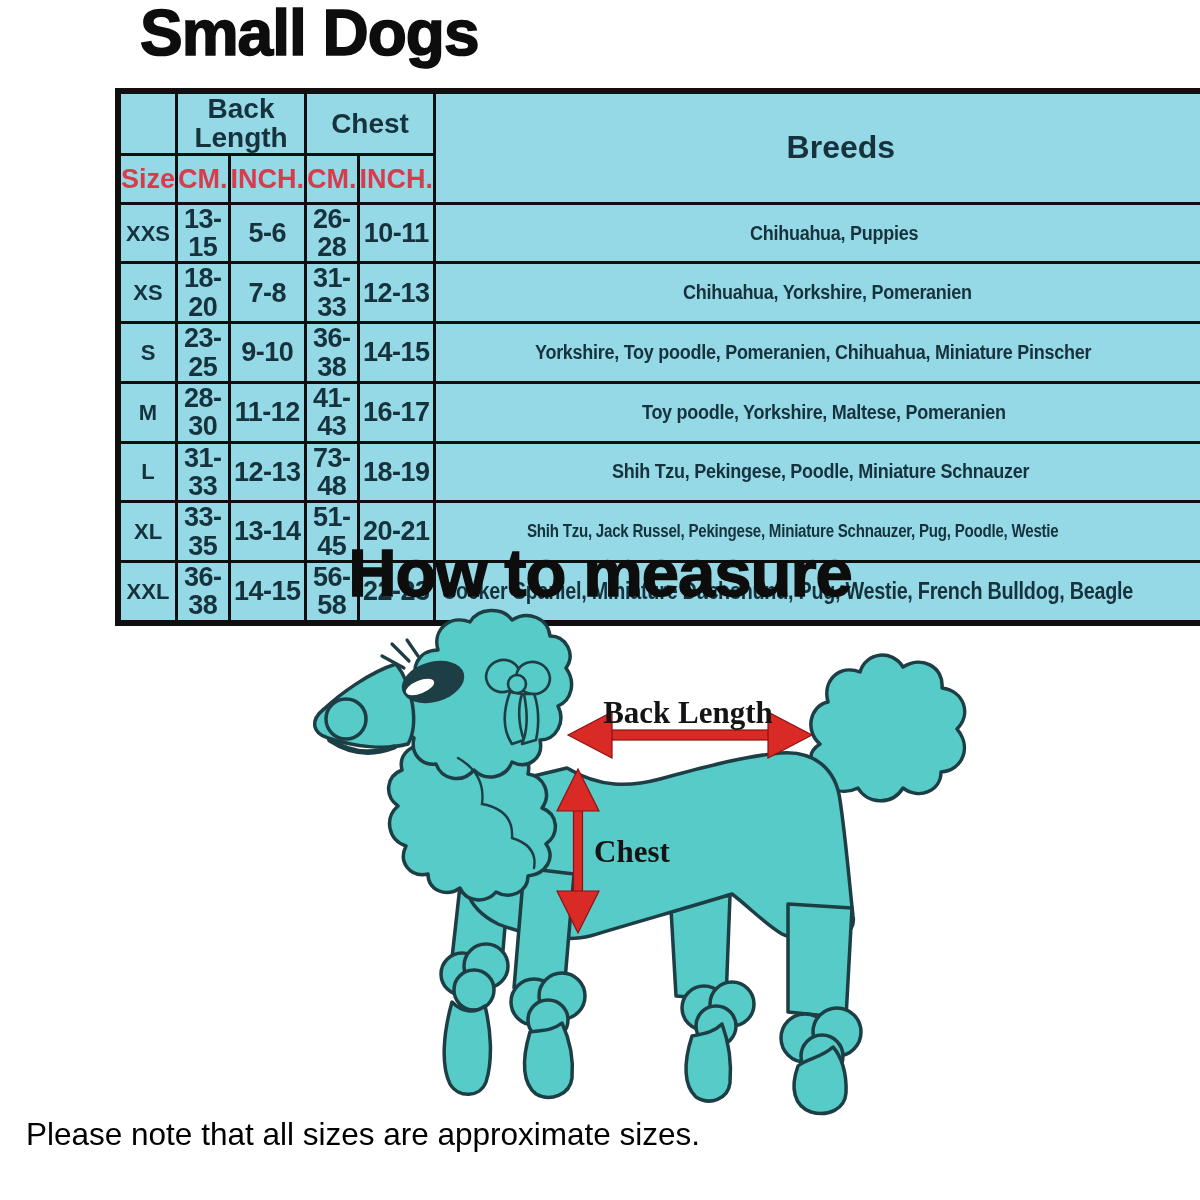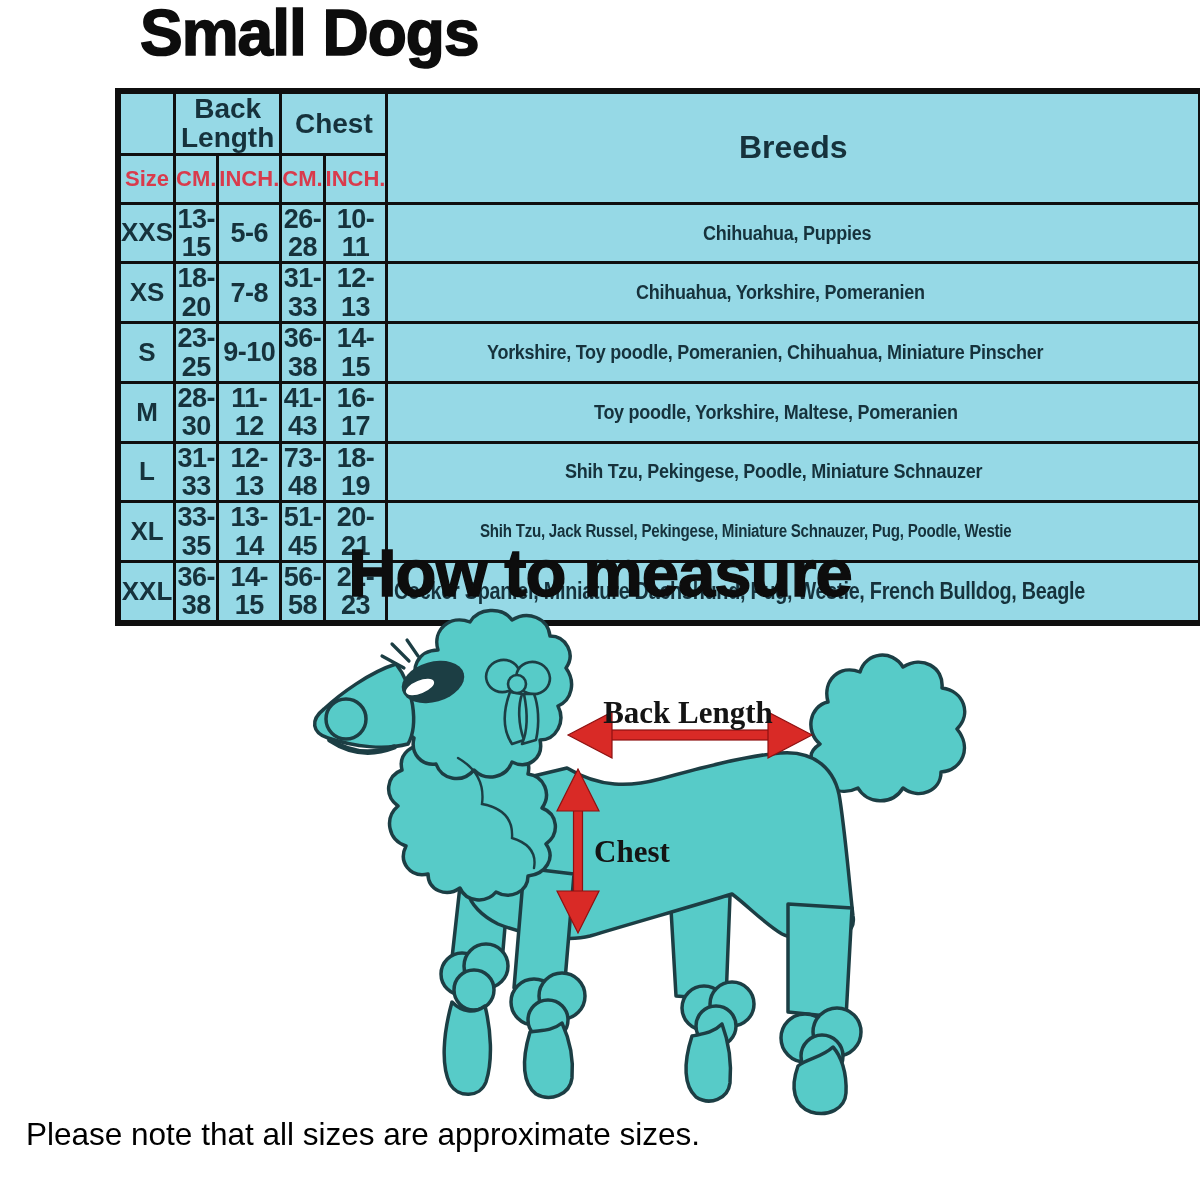--- a/index.html
+++ b/index.html
@@ -30,22 +30,22 @@
     color:var(--table-text);
   }
   .size-table th,.size-table td{
     border:3px solid #0f0f0f; text-align:center; vertical-align:middle;
     line-height:1.05;
   }
   .size-table thead tr{height:49px;}
   .size-table tbody tr{height:41px;}
   .group-h{font-size:28px; font-weight:700;}
   .breeds-h{font-size:32px; font-weight:700;}
-  .red-h{color:var(--header-red); font-size:22px; font-weight:700;}
-  .cell-size{font-size:26px; font-weight:700;margin-top:36px;}
+  .red-h{color:var(--header-red); font-size:27px; font-weight:700;}
+  .cell-size{font-size:22px; font-weight:700;margin-top:36px;}
   .cell-num{font-size:27px; font-weight:700; letter-spacing:-0.5px;}
   .cell-breeds{text-align:left; padding-left:6px; font-size:20px; font-weight:700;}
   .cell-breeds .cond{display:inline-block; white-space:nowrap;
     transform:scaleX(0.9); transform-origin:0 50%; letter-spacing:-0.3px;}
   .size-table tbody tr:nth-child(6) .cell-breeds{font-size:18px;}
   .size-table tbody tr:nth-child(6) .cell-breeds .cond{transform:scaleX(0.84);}
   .size-table tbody tr:nth-child(7) .cell-breeds{font-size:23px;}
   .size-table tbody tr:nth-child(7) .cell-breeds .cond{transform:scaleX(0.86);}
 
   .diagram{position:absolute; left:300px; top:606px; width:720px; height:512px;}

